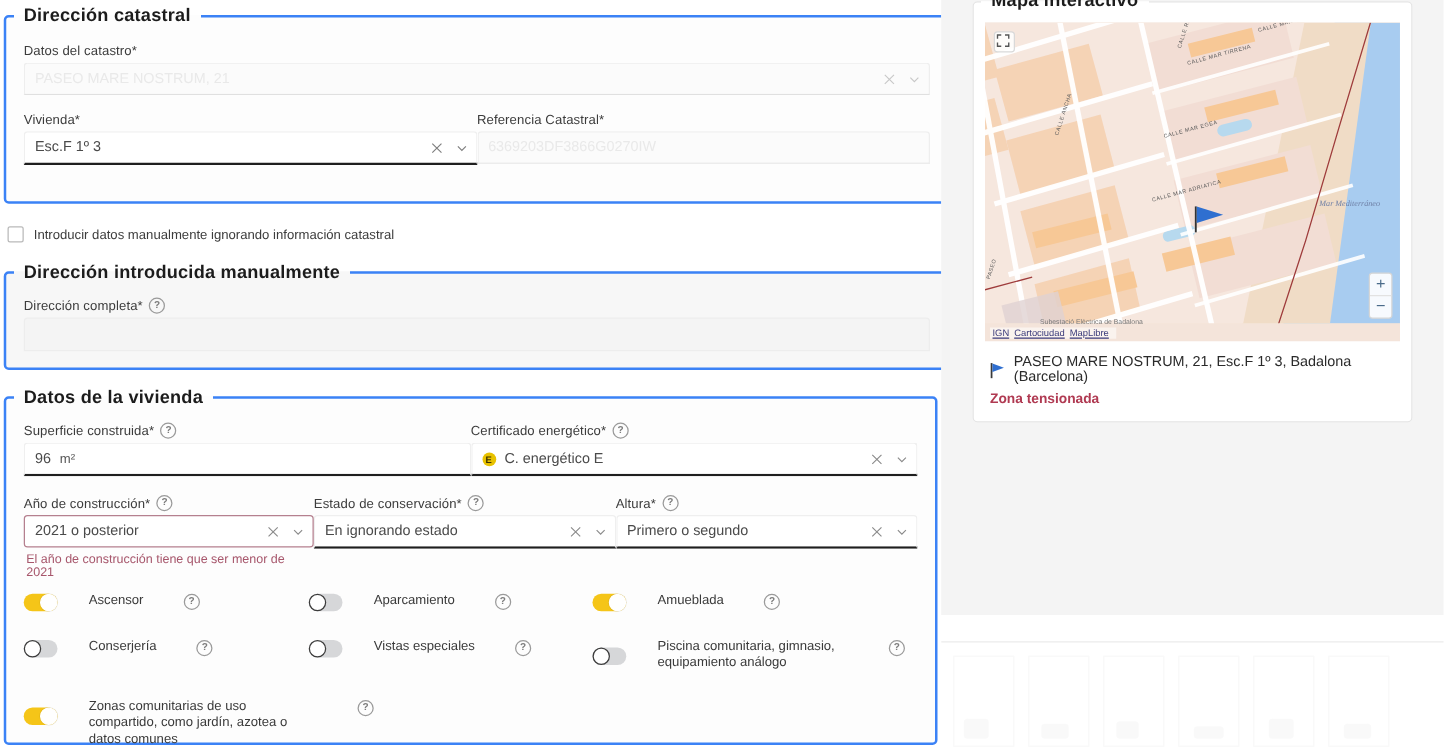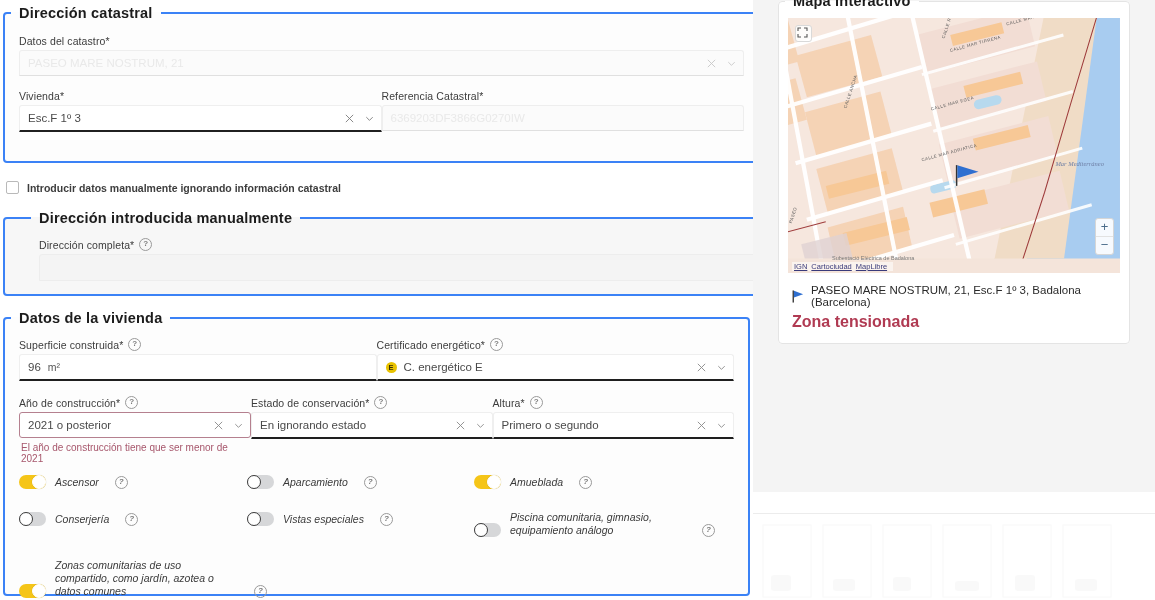--- a/index.html
+++ b/index.html
@@ -56,21 +56,21 @@
   .col{flex:1;min-width:0;}
 
   
   .chk-row{display:flex;align-items:center;gap:8px;margin:10px 0 0 4px;}
   .chk-box{width:11px;height:11px;border:1px solid #b9b9b9;border-radius:2px;background:#fff;cursor:pointer;flex:none;}
   .chk-lbl{font-size:10.5px;color:#3d3d3d;}
 
   
   .tgl-grid{margin-top:10px;}
   .tgl-row{display:flex;align-items:flex-start;margin-bottom:22px;}
-  .tgl-cell{display:flex;align-items:flex-end;gap:9px;font-style:italic;}
+  .tgl-cell{display:flex;align-items:flex-start;gap:25px;}
   .c1{width:228px;}
   .c2{width:227px;}
   .c3{width:250px;}
   .switch{
     width:27px;height:14px;border-radius:8px;background:#d6d7d9;
     position:relative;flex:none;cursor:pointer;margin-top:1px;
   }
   .switch.on{background:#f5c518;}
   .switch .knob{
     position:absolute;top:0px;left:0px;width:14px;height:14px;border-radius:50%;
@@ -107,21 +107,21 @@
   .map-attr{
     position:absolute;left:4px;bottom:2px;font-size:7.5px;color:#3a3a7a;
     background:rgba(255,255,255,.55);padding:0 2px;
   }
   .map-attr span{text-decoration:underline;margin-right:4px;cursor:pointer;}
   .map-sublabel{position:absolute;left:44px;bottom:12px;font-size:5.5px;color:#777;text-align:center;line-height:6px;}
   .sea-label{position:absolute;right:16px;top:142px;font-size:6.5px;color:#6e7fa5;font-style:italic;font-family:"Liberation Serif",serif;}
 
   .addr-row{display:flex;align-items:center;gap:7px;margin-top:11px;padding-left:4px;}
   .addr-text{font-size:11.5px;color:#2a2a2a;}
-  .zona{font-size:16px;color:#b03a52;font-weight:bold;margin-top:5px;padding-left:4px;}
+  .zona{font-size:11px;color:#b03a52;font-weight:bold;margin-top:5px;padding-left:4px;}
 
   .ghost-bottom{
     position:absolute;left:753px;top:517px;width:402px;height:83px;
     background:#fff;overflow:hidden;
   }
   .ghost-strip{position:absolute;inset:0;opacity:.05;}
   .divider-h{position:absolute;left:753px;top:513px;width:402px;height:1px;background:#ececec;}
 </style>
 </head>
 <body>
@@ -174,26 +174,26 @@
             </div>
             <div class="inp disabled">
               <span class="val faint">6369203DF3866G0270IW</span>
             </div>
           </div>
         </div>
 
       </div>
     </fieldset>
 
-    <div class="chk-row" style="position:absolute;left:2px;top:171px;font-weight:bold;">
+    <div class="chk-row" style="position:absolute;left:2px;top:171px;">
       <span class="chk-box"></span>
       <span class="chk-lbl">Introducir datos manualmente ignorando información catastral</span>
     </div>
 
-    <fieldset class="block" style="position:absolute;left:3px;top:210px;width:747px;height:86px;box-sizing:border-box;background:#f7f7f7;padding-left:20px;">
+    <fieldset class="block" style="position:absolute;left:3px;top:210px;width:747px;height:86px;box-sizing:border-box;background:#f7f7f7;">
       <legend class="block-legend">Dirección introducida manualmente</legend>
       <div class="block-inner" style="padding-top:12px;">
         <div class="field-label">
           <span>Dirección completa*</span>
           <span class="help-icon">?</span>
         </div>
         <div class="inp disabled" style="width:725px;height:27px;background:#f4f4f4;border-color:#ededed;">
           <span class="val"></span>
         </div>
       </div>

